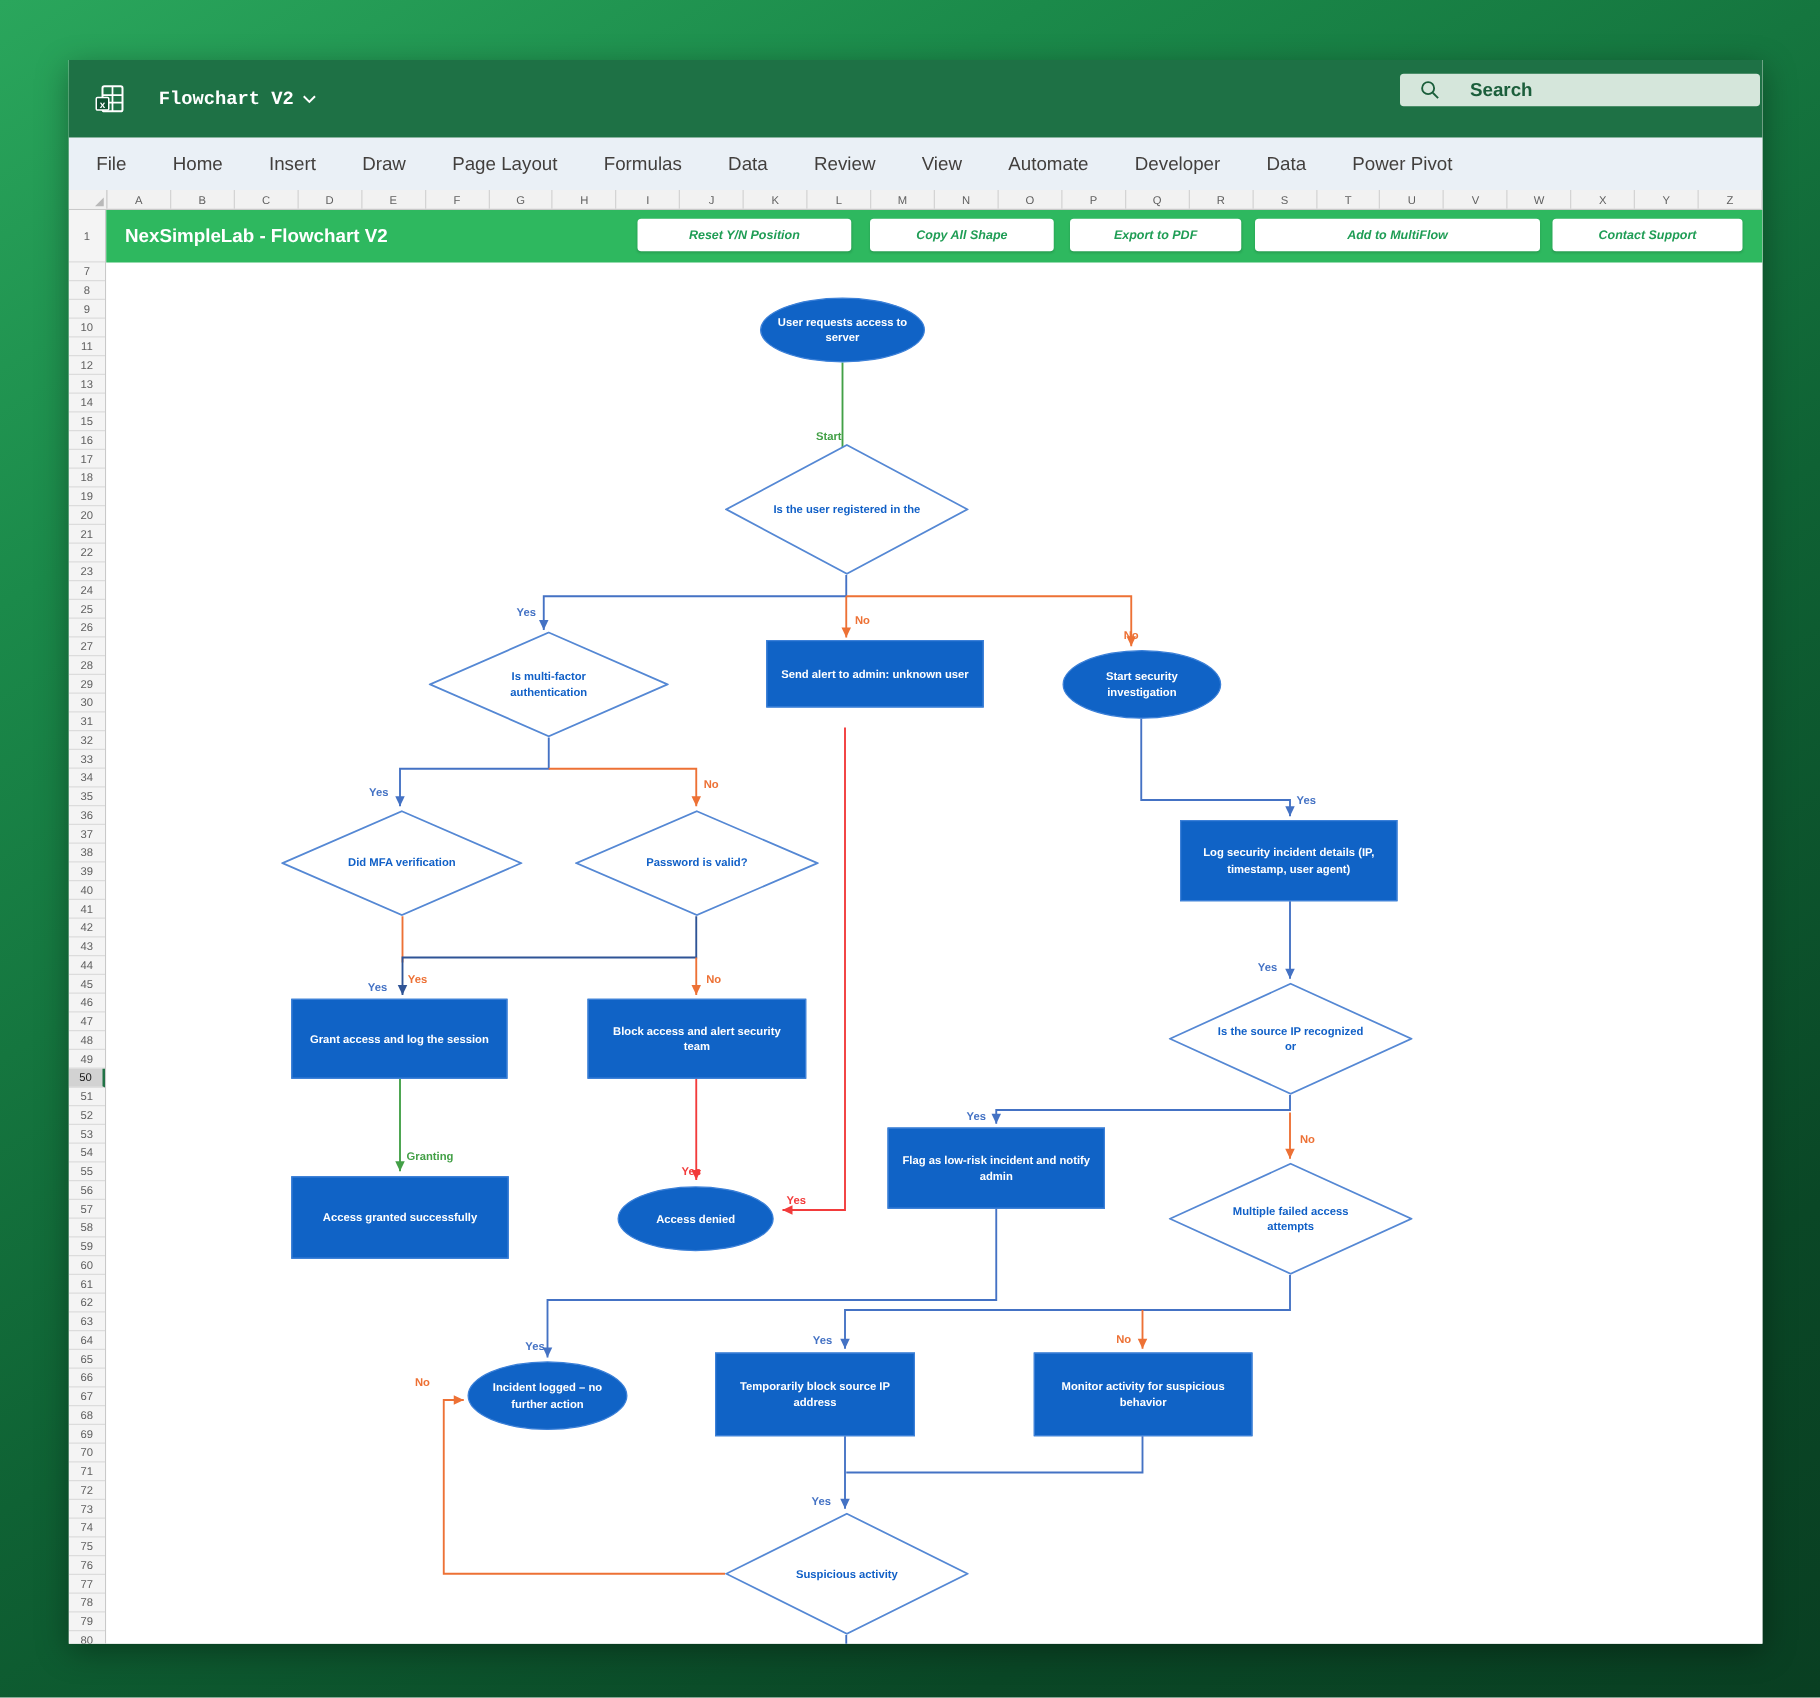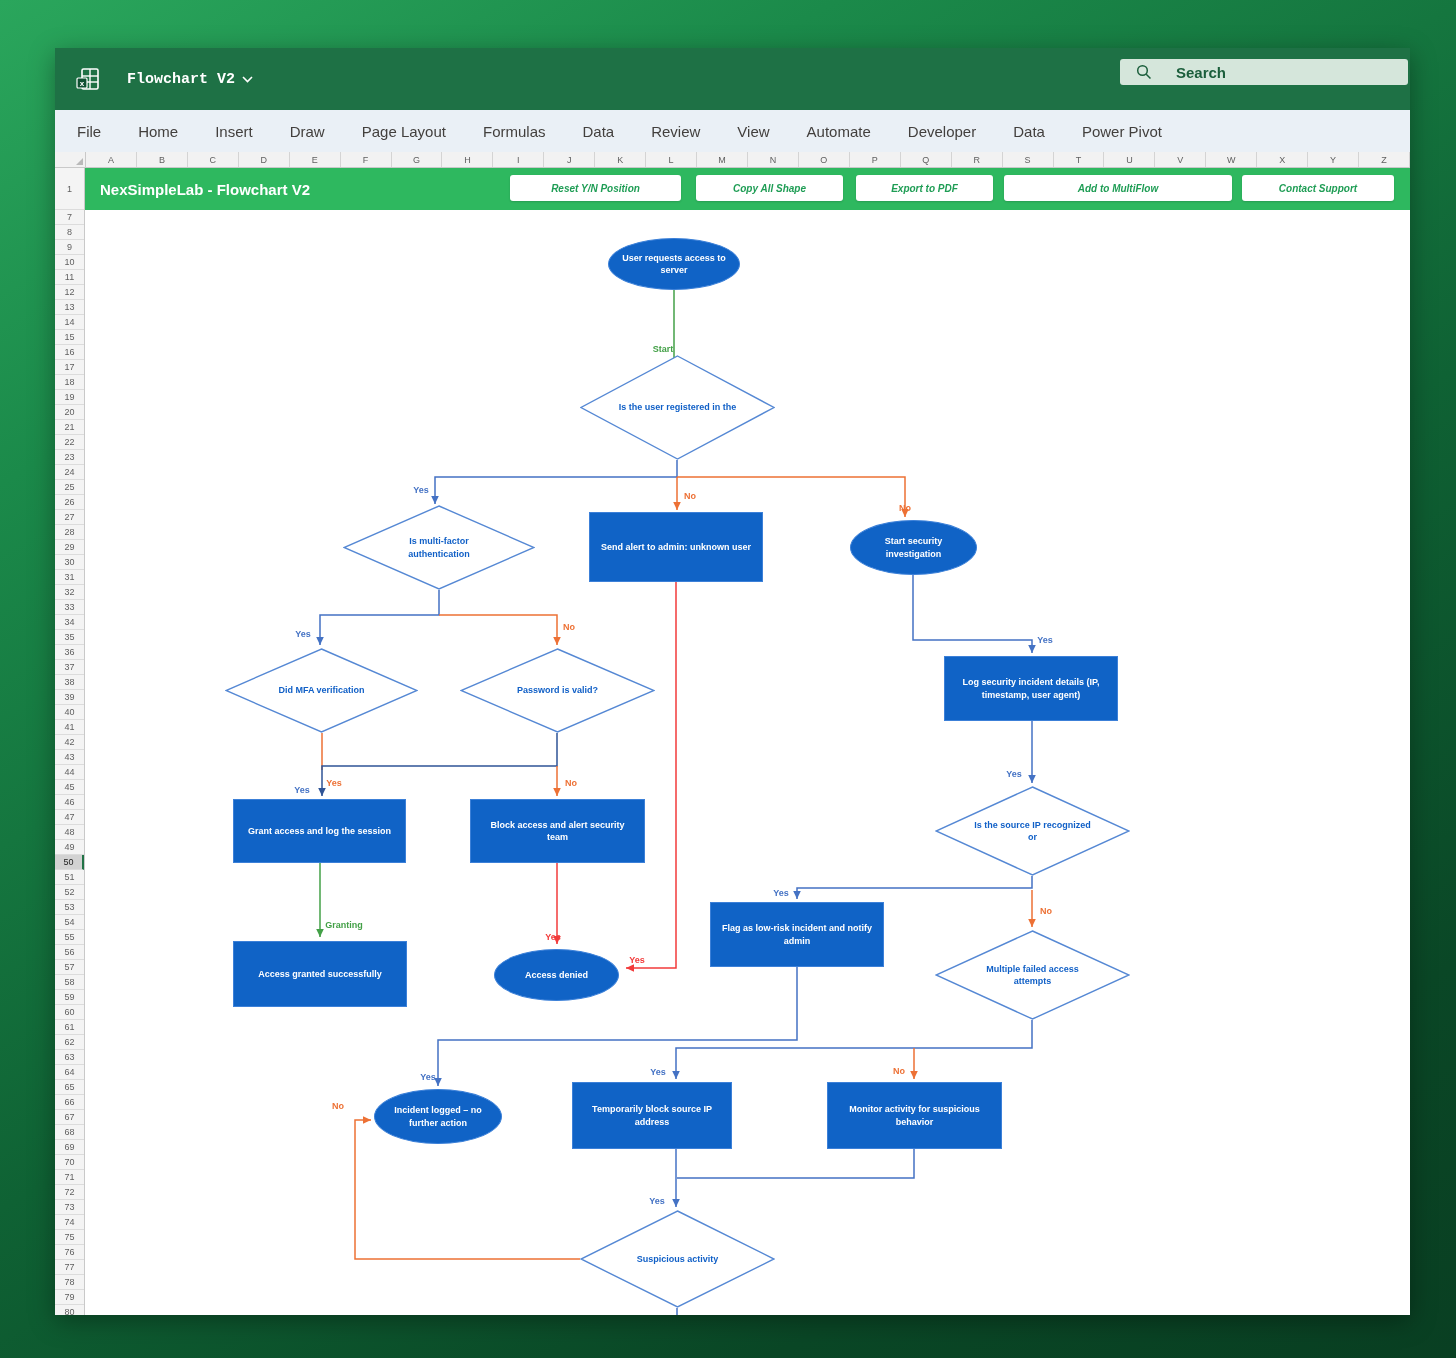--- a/index.html
+++ b/index.html
@@ -287,21 +287,21 @@
           <polygon points="97.5,1 194,52.5 97.5,104 1,52.5" fill="#ffffff" stroke="#5588d4" stroke-width="1.4"></polygon>
         </svg>
         <span>Is the user registered in the</span>
       </div>
       <div class="node diamond" style="left: 343px; top: 505px; width: 192px; height: 85px;">
         <svg width="192" height="85">
           <polygon points="96,1 191,42.5 96,84 1,42.5" fill="#ffffff" stroke="#5588d4" stroke-width="1.4"></polygon>
         </svg>
         <span>Is multi-factor authentication</span>
       </div>
-      <div class="node rect" style="left: 589px; top: 512px; width: 174px; height: 70px;">
+      <div class="node rect" style="left: 613px; top: 512px; width: 174px; height: 54px;">
         <span>Send alert to admin: unknown user</span>
       </div>
       <div class="node ellipse" style="left: 850px; top: 520px; width: 127px; height: 55px;">
         <span>Start security investigation</span>
       </div>
       <div class="node diamond" style="left: 225px; top: 648px; width: 193px; height: 85px;">
         <svg width="193" height="85">
           <polygon points="96.5,1 192,42.5 96.5,84 1,42.5" fill="#ffffff" stroke="#5588d4" stroke-width="1.4"></polygon>
         </svg>
         <span>Did MFA verification</span>

